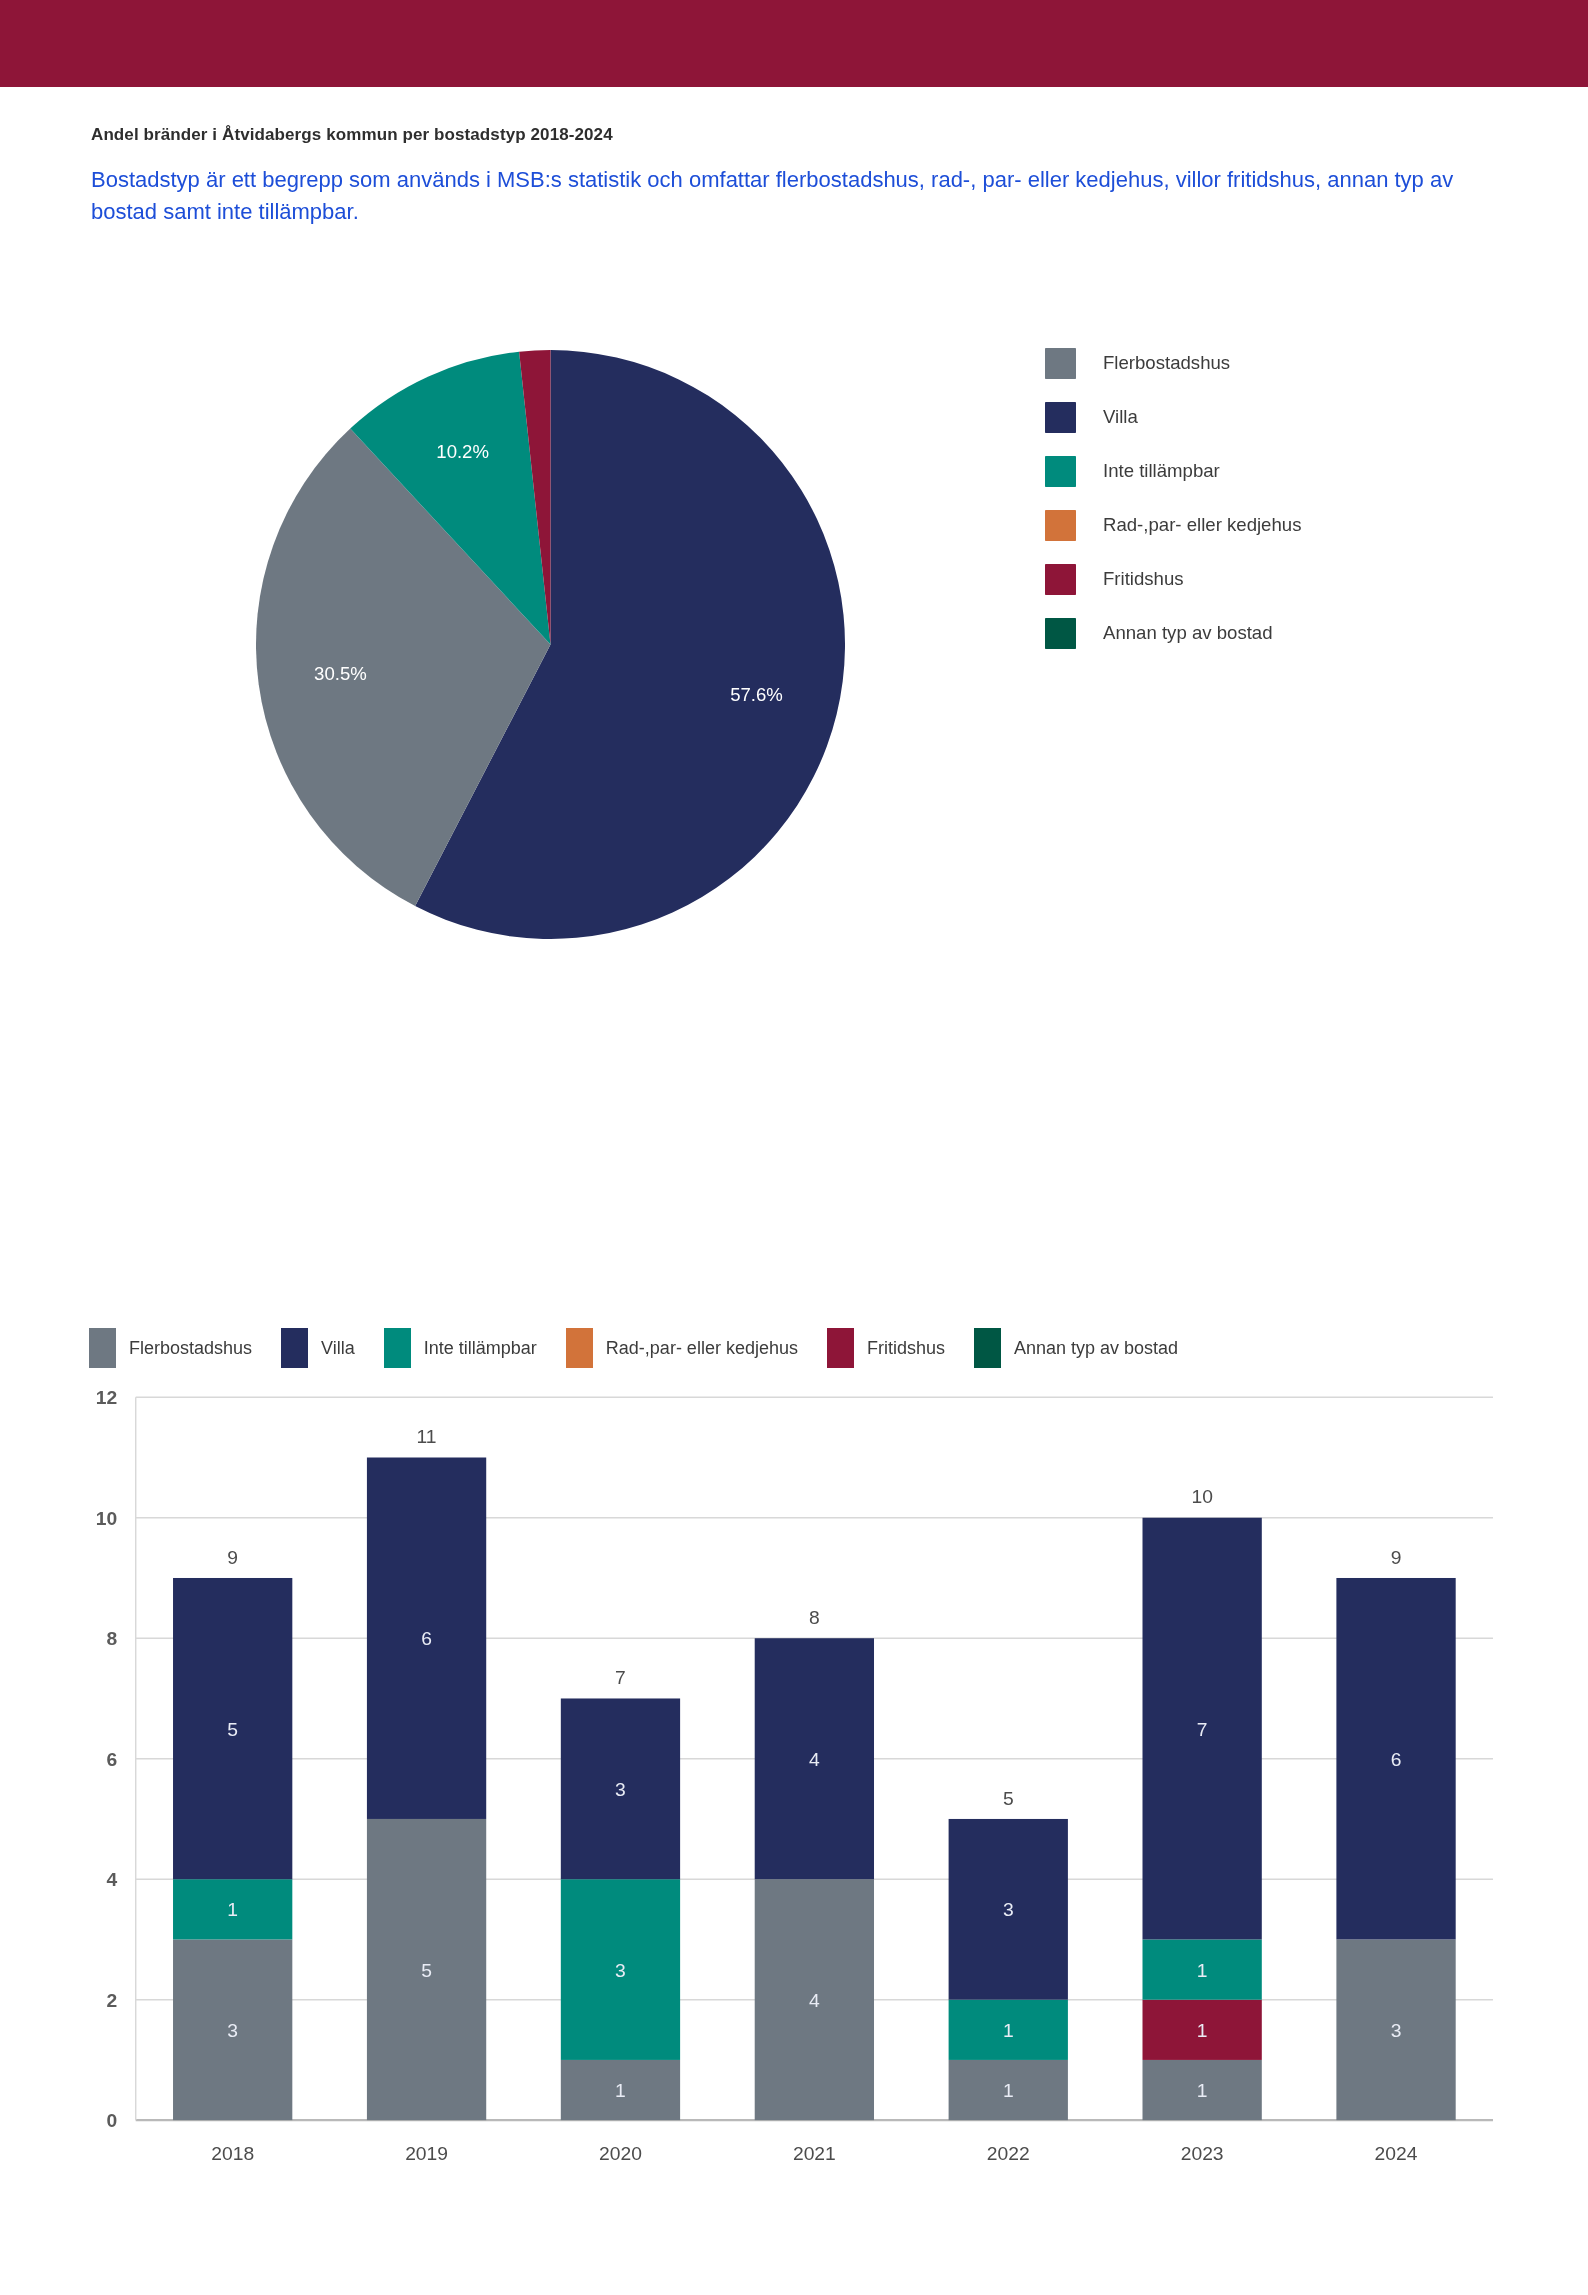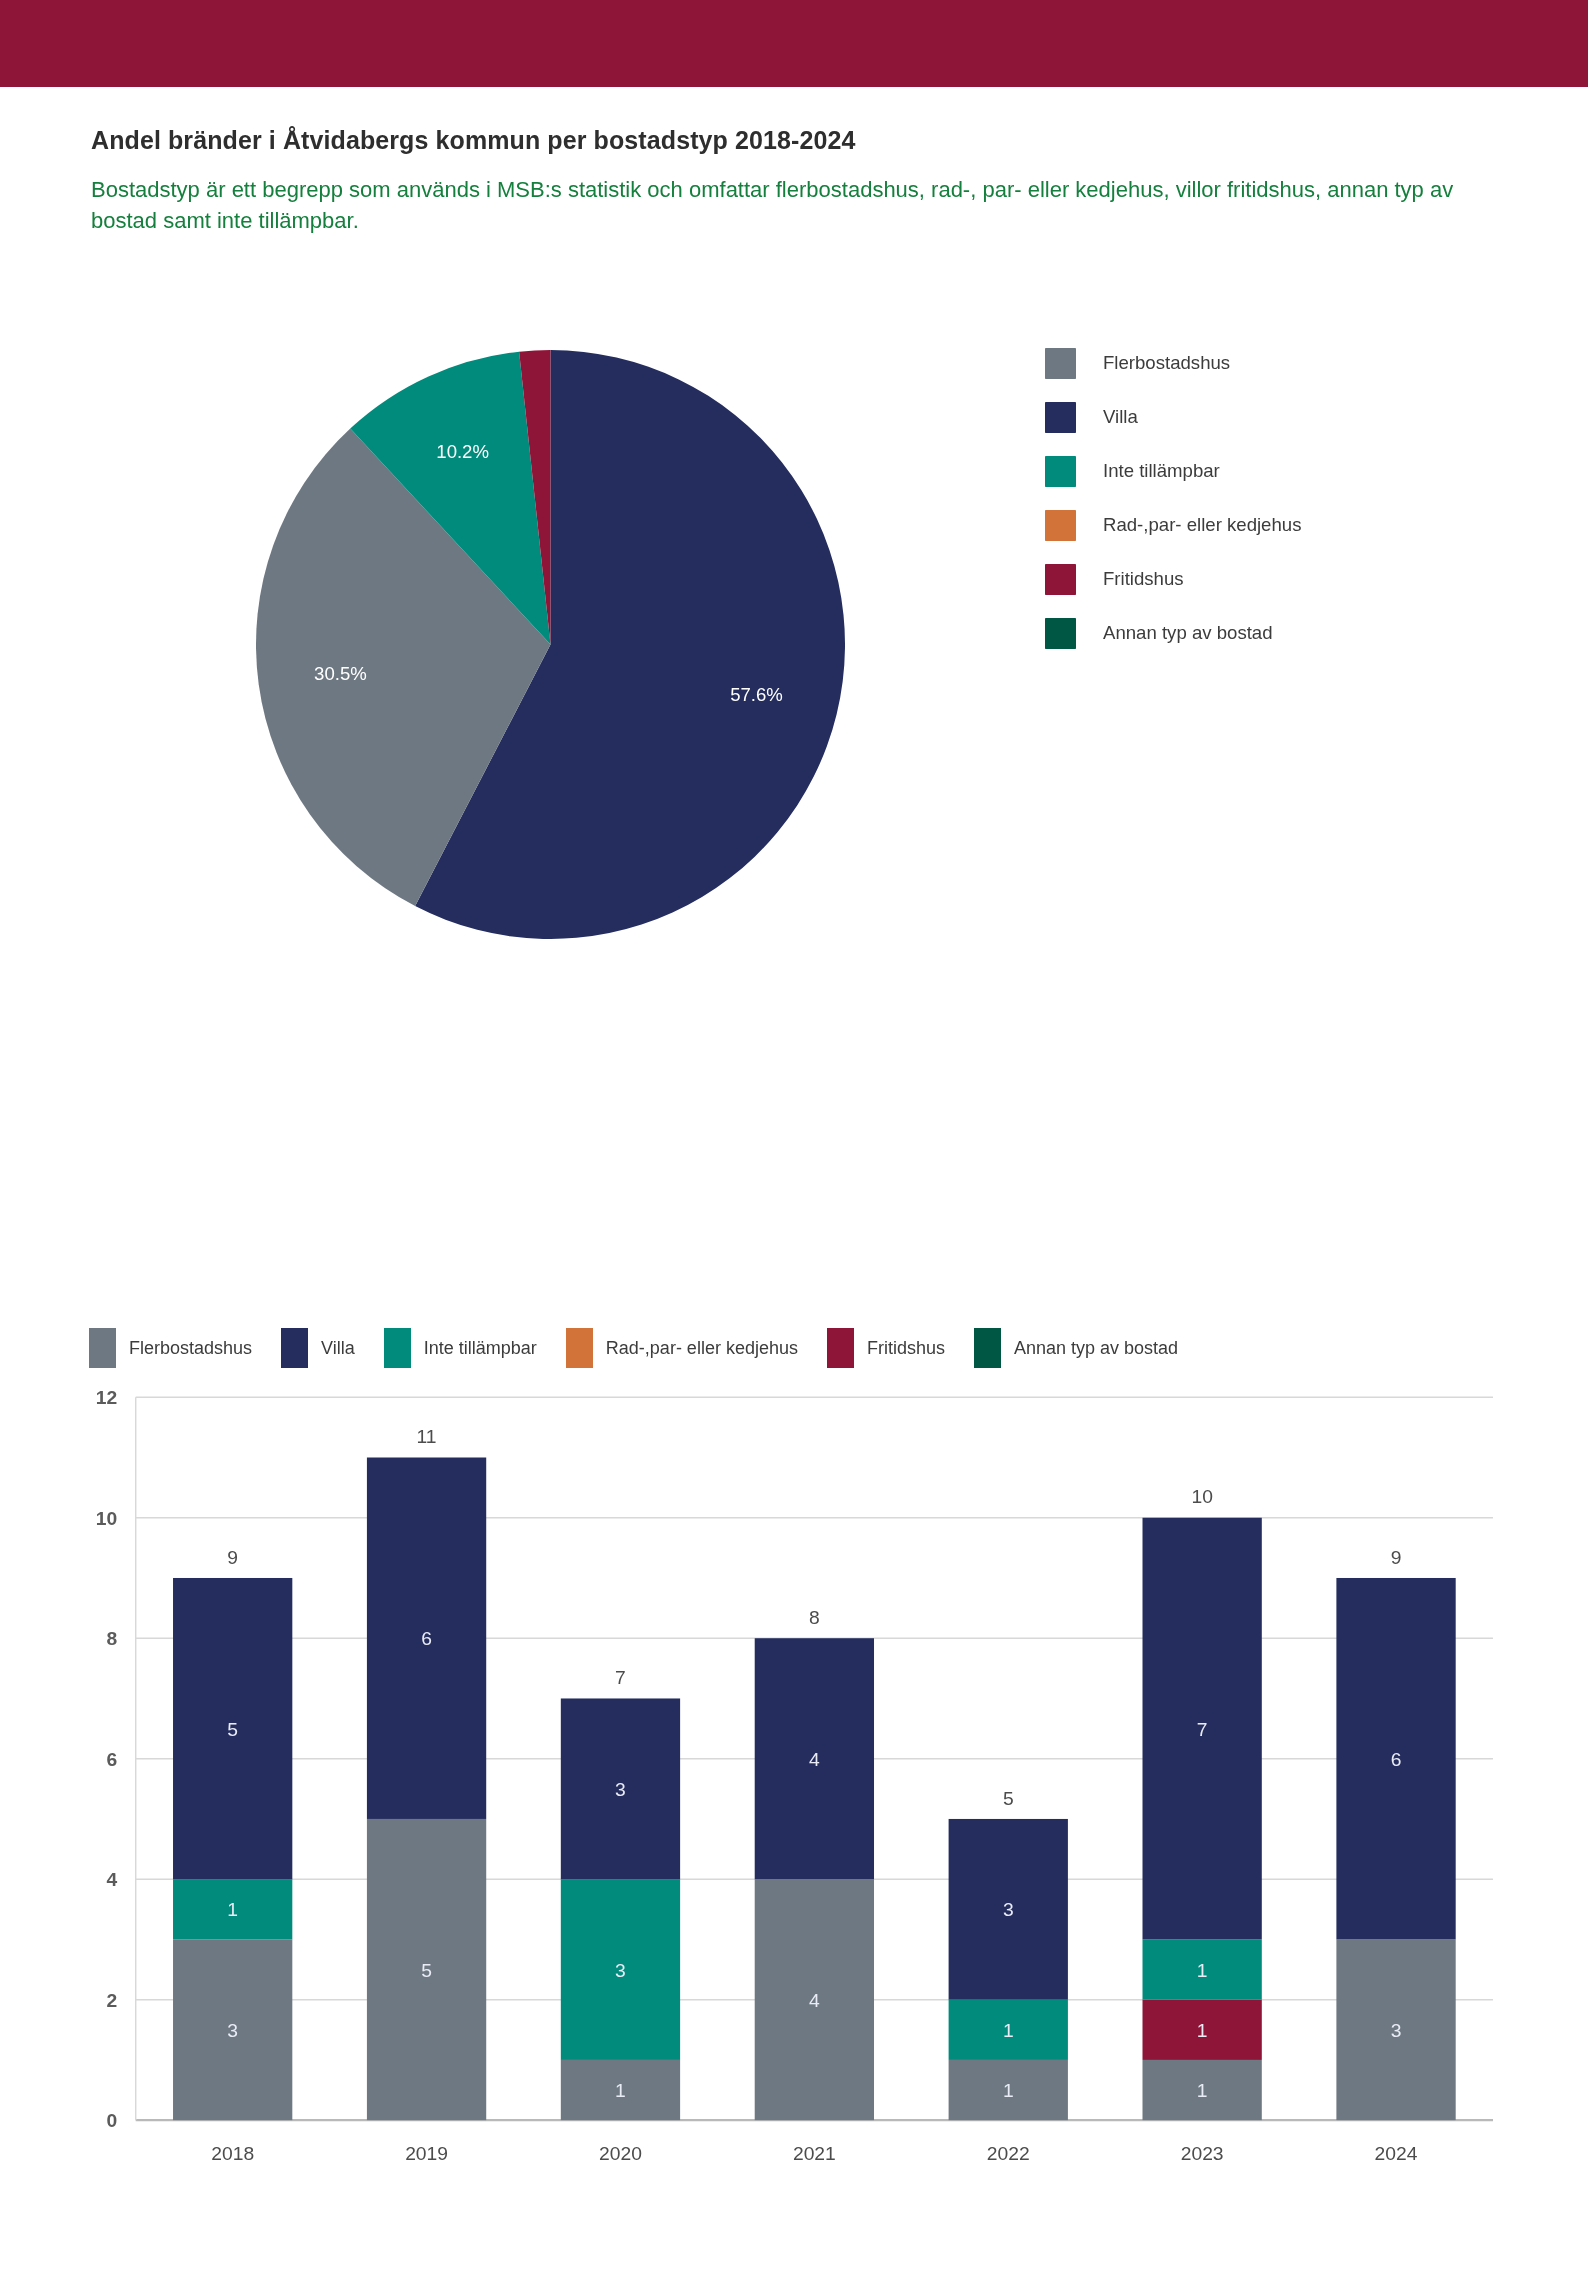--- a/index.html
+++ b/index.html
@@ -25,31 +25,31 @@
   }
 
   
   .intro {
     position: absolute;
     left: 91px;
     top: 125px;
     width: 1429px;
   }
   .intro-title {
-    font-size: 25px;
+    font-size: 17px;
     font-weight: bold;
     color: #2e2e2e;
     letter-spacing: 0.1px;
     margin: 0 0 18.6px 0;
     line-height: 1.2;
   }
   .intro-body {
     font-size: 22px;
     font-weight: normal;
-    color: #15803d;
+    color: #1d4ed8;
     line-height: 1.45;
     margin: 0;
     max-width: 1400px;
   }
 
   
   .pie-block {
     position: absolute;
     left: 0;
     top: 307px;

